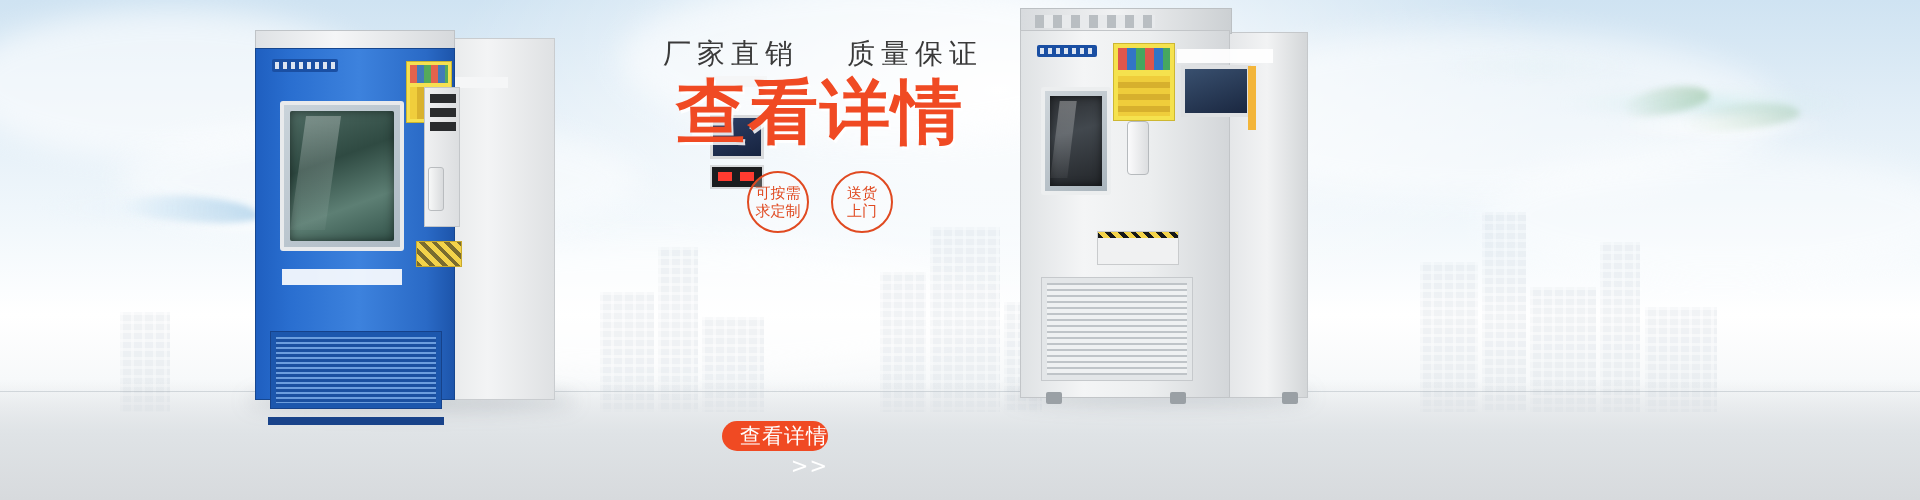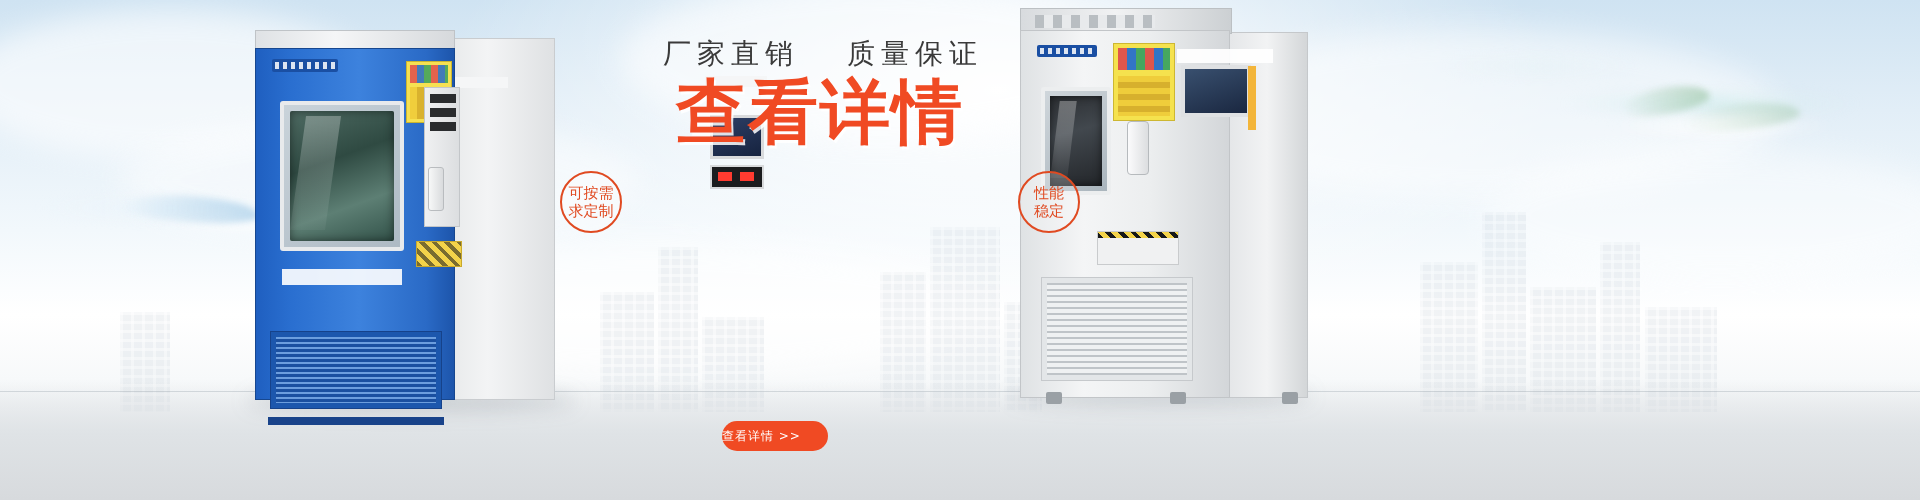--- a/index.html
+++ b/index.html
@@ -66,32 +66,32 @@
     white-space:nowrap;
   }
 
   .subbar{
     margin:12px auto 0; width:478px; height:30px;
     background:linear-gradient(90deg,#1a7fc1 0%,#2e8fcd 45%,#6fb4dd 78%,#bcdcf0 100%);
     color:#ffffff; font-size:19px; line-height:30px; text-align:center;
     letter-spacing:.5px; white-space:nowrap;
   }
 
-  .badges{ margin-top:24px; display:flex; justify-content:space-between; gap:22px; }
+  .badges{ margin-top:24px; display:flex; justify-content:center; gap:22px; }
   .badge{
     width:62px; height:62px; border-radius:50%; border:2px solid #e04a21;
     display:flex; flex-direction:column; align-items:center; justify-content:center;
     color:#e04a21; font-size:15px; line-height:18px; background:rgba(255,255,255,.25);
   }
   .badge b{ font-weight:400; display:block; }
 
   .cta{
     position:absolute; left:722px; top:421px; width:106px; height:30px;
     background:#f04a23; border-radius:15px; border:none; cursor:pointer;
-    color:#ffffff; font-size:12px; line-height:30px; text-align:left;
+    color:#ffffff; font-size:21px; line-height:30px; text-align:right;
     letter-spacing:1px; font-family:inherit;
   }
 
   
   .chamber{ position:absolute; }
 
   
   .left-unit{ left:255px; top:30px; width:300px; height:370px; }
   .lu-right{ position:absolute; left:196px; top:8px; width:104px; height:362px;
     background:linear-gradient(90deg,#e9ebec 0%,#f3f4f5 35%,#dfe1e3 100%);
@@ -290,21 +290,21 @@
 
     <div class="headline">查看详情</div>
 
 
     <div class="badges">
       <div class="badge">
         <b>可按需</b>
         <b>求定制</b>
       </div>
       <div class="badge">
-        <b>性能</b>
-        <b>稳定</b>
+        <b>送货</b>
+        <b>上门</b>
       </div>
     </div>
   </div>
 
   <button class="cta">查看详情 &gt;&gt;</button>
 
 </div>
 
 </body></html>

